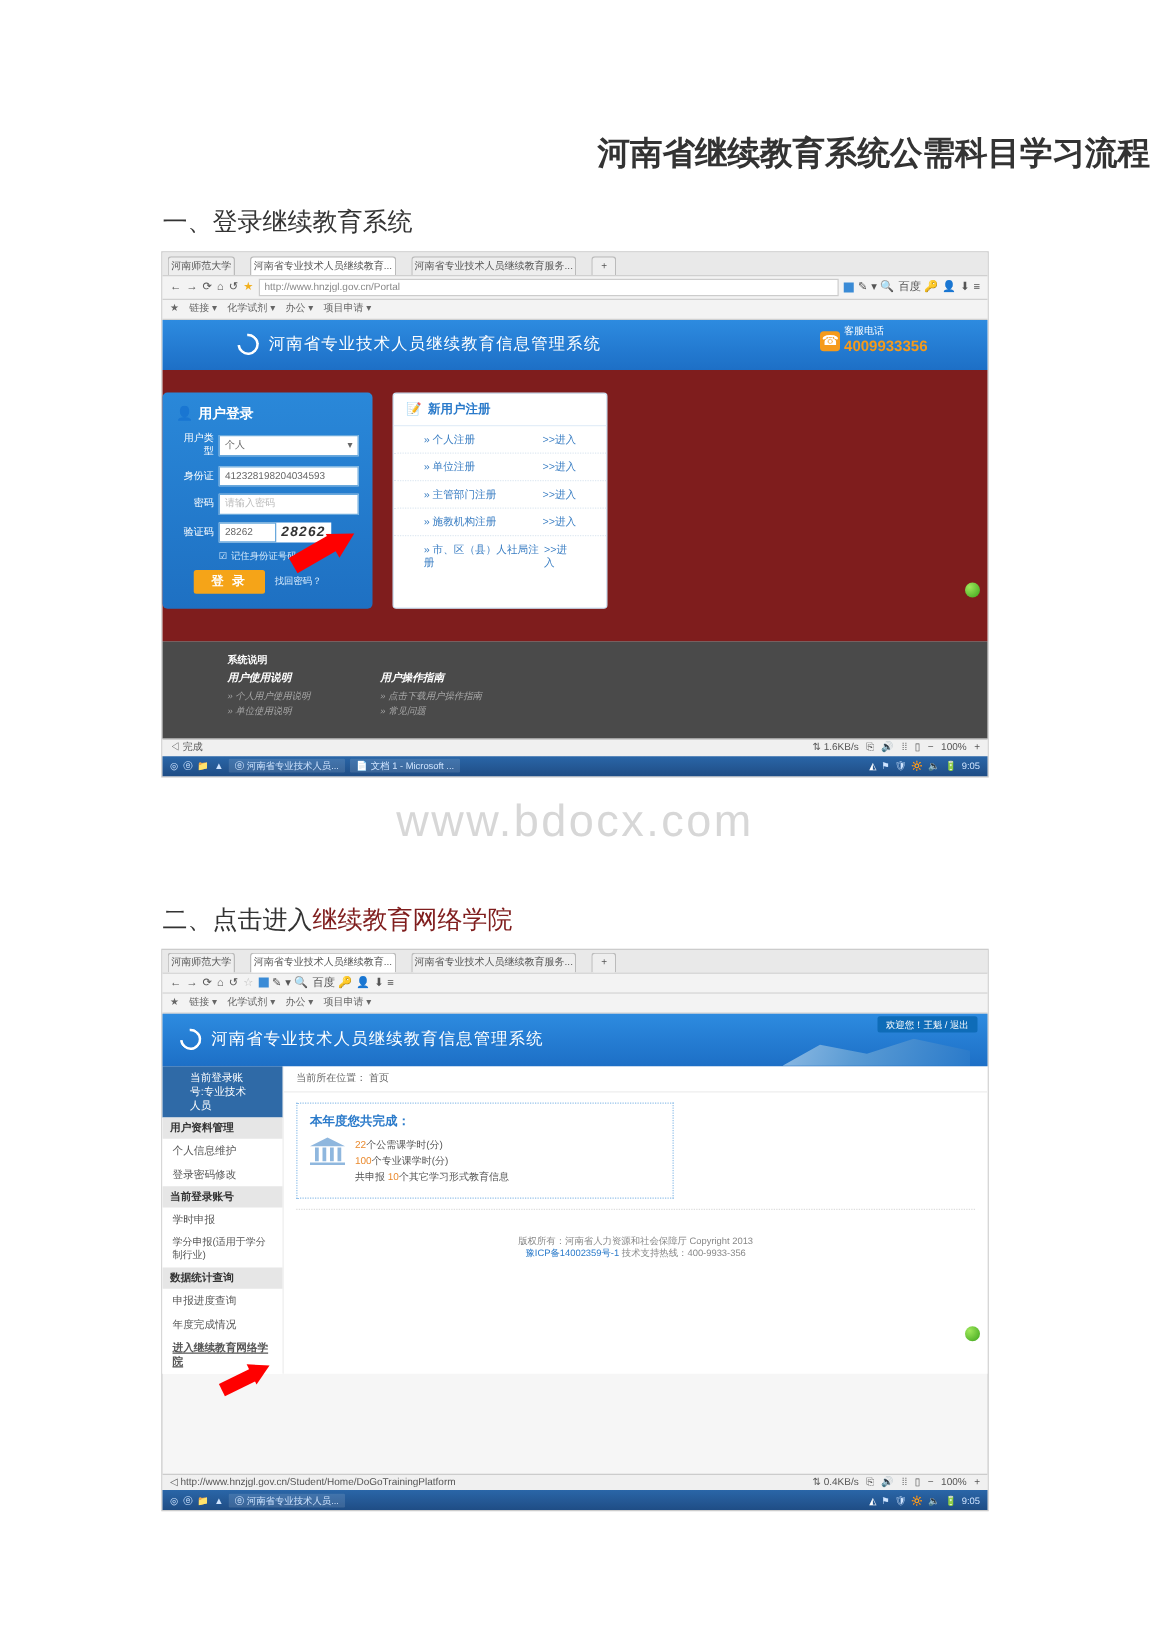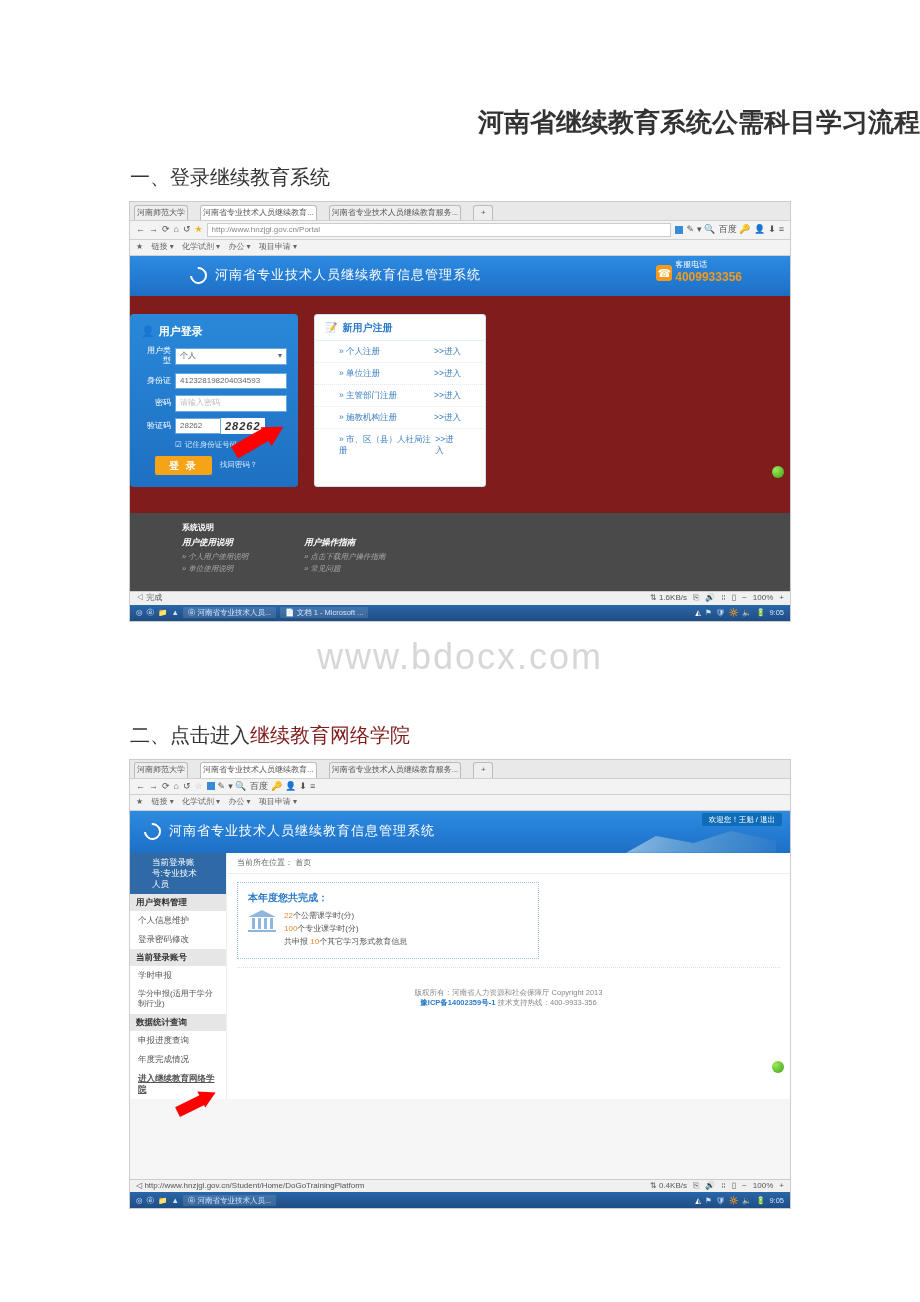--- a/index.html
+++ b/index.html
@@ -91,21 +91,21 @@
   .panel h4{margin:0 0 6px;color:#2a7aca;font-size:10px;}
   .panel .row{display:flex;gap:8px;}
   .academy-ic{width:28px;height:24px;position:relative;}
   .academy-ic .roof{width:0;height:0;border-left:14px solid transparent;border-right:14px solid transparent;border-bottom:7px solid #8fb7de;margin:0 auto;}
   .academy-ic .cols{display:flex;gap:3px;justify-content:center;margin-top:1px;}
   .academy-ic .cols span{width:3px;height:11px;background:#8fb7de;}
   .academy-ic .base{height:2px;background:#8fb7de;margin-top:1px;}
   .panel .txt{font-size:8px;line-height:1.6;}
   .panel .txt .orange{color:#ea8a2e;}
   .s2foot{text-align:center;font-size:7.5px;color:#888;padding:20px 0 6px;border-top:1px dotted #ddd;margin:0 10px;}
-  .s2foot a{color:#2a7aca;font-weight:bold;}
+  .s2foot a{color:#2a7aca;}
   .bump{height:80px;}
 
   .greenball{position:absolute;right:6px;width:12px;height:12px;border-radius:50%;background:radial-gradient(circle at 30% 30%,#9fe85b,#3aa31a);}
   .s1main .greenball{top:170px;}
 
   .sq{width:8px;height:8px;background:#3a8bd6;display:inline-block;}
   .golden-star{color:#f2b01e;font-size:9px;}
 </style>
 </head>
 <body>

